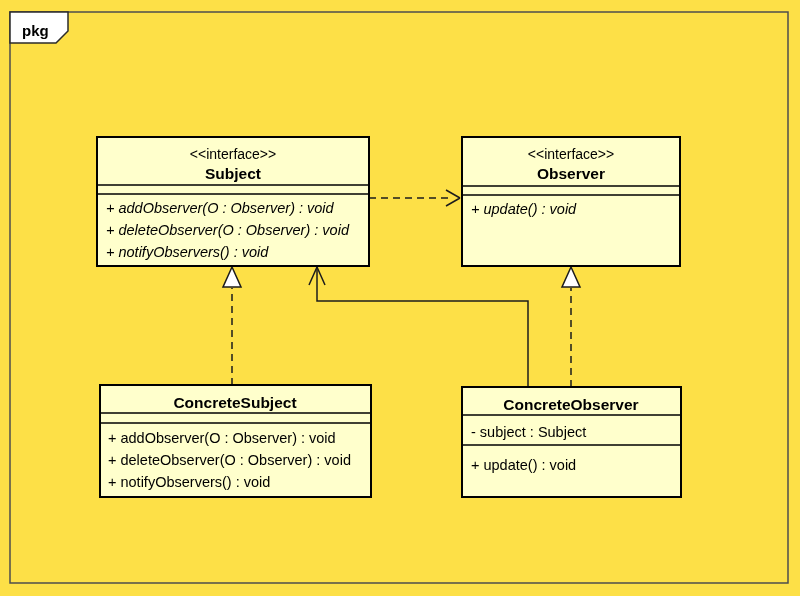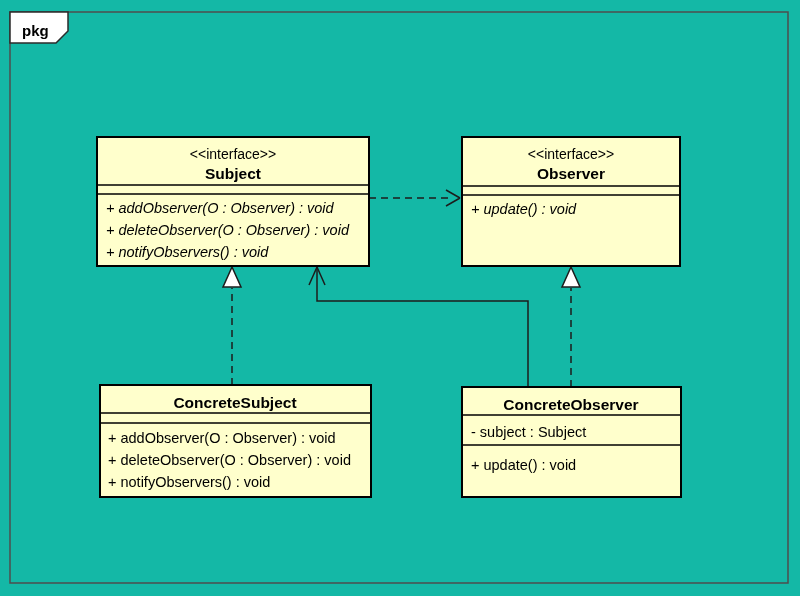--- a/index.html
+++ b/index.html
@@ -1,20 +1,20 @@
 <!DOCTYPE html>
 <html><head>
 <meta charset="utf-8">
 <style>
   html, body { margin: 0; padding: 0; background: #ffffff; }
   .canvas {
     position: relative;
     width: 800px;
     height: 596px;
-    background: #14b8a6;
+    background: #fde047;
     font-family: "Liberation Sans", sans-serif;
   }
   svg { display: block; }
   text {
     font-family: "Liberation Sans", sans-serif;
     fill: #000000;
   }
   .stereo  { font-size: 14px; }
   .cname   { font-size: 15.5px; font-weight: bold; }
   .member  { font-size: 14.5px; }

